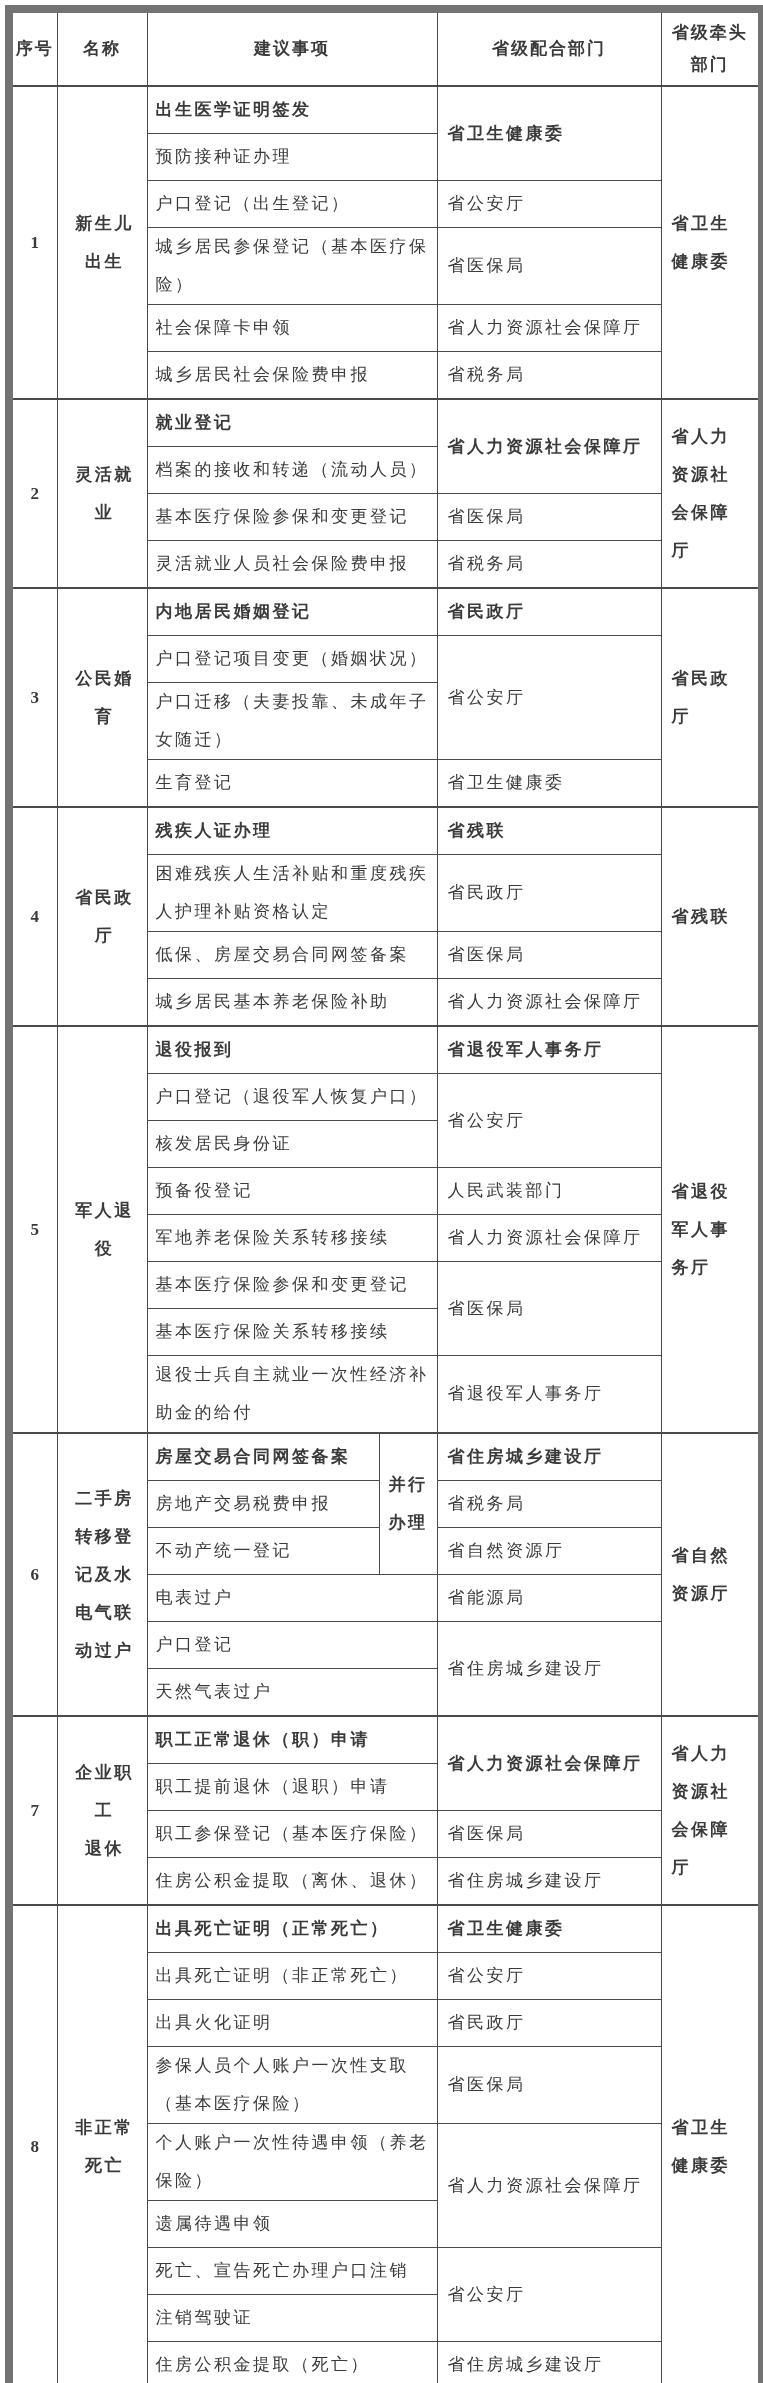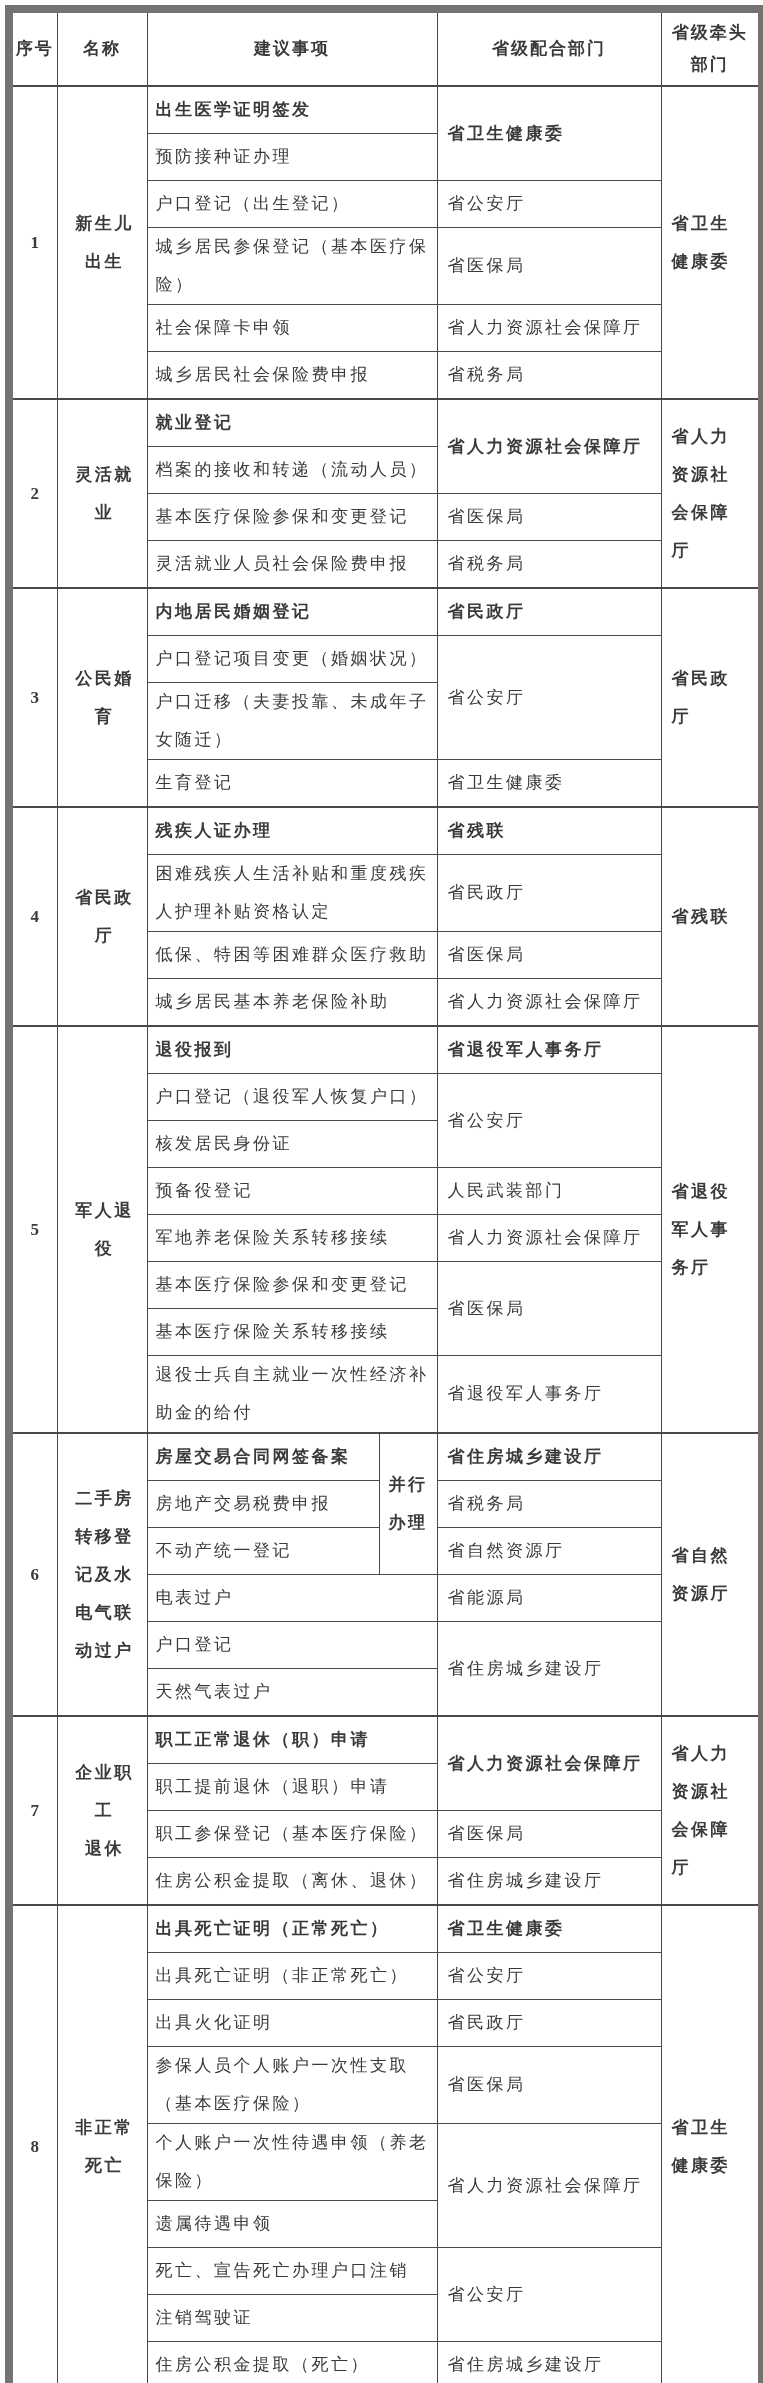--- a/index.html
+++ b/index.html
@@ -164,21 +164,21 @@
           <td class="name" rowspan="4">省民政厅</td>
           <td class="task" colspan="2">残疾人证办理</td>
           <td class="dept">省残联</td>
           <td class="lead" rowspan="4">省残联</td>
         </tr>
         <tr>
           <td class="task" colspan="2">困难残疾人生活补贴和重度残疾人护理补贴资格认定</td>
           <td class="dept">省民政厅</td>
         </tr>
         <tr>
-          <td class="task" colspan="2">低保、特困等困难群众医疗救助</td>
+          <td class="task" colspan="2">低保、房屋交易合同网签备案</td>
           <td class="dept">省医保局</td>
         </tr>
         <tr>
           <td class="task" colspan="2">城乡居民基本养老保险补助</td>
           <td class="dept">省人力资源社会保障厅</td>
         </tr>
         <tr class="sec-start">
           <td class="no" rowspan="8">5</td>
           <td class="name" rowspan="8">军人退役</td>
           <td class="task" colspan="2">退役报到</td>

